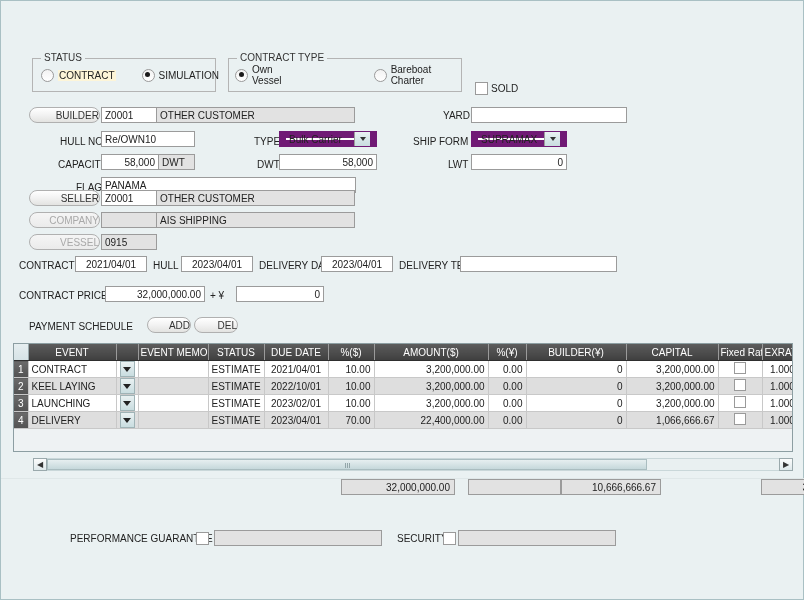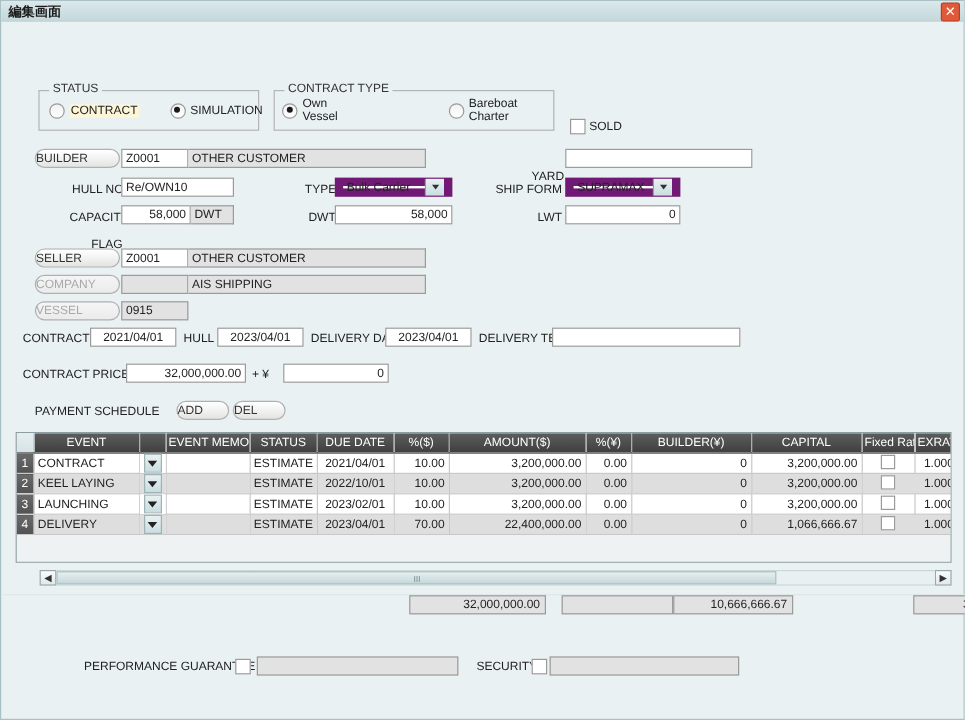--- a/index.html
+++ b/index.html
@@ -106,21 +106,21 @@
     border:1px solid #9b9b9b;background:#fff;color:#222;
     padding:0 3px;box-sizing:border-box;height:16px;
     outline:none;
   }
   input.txt.ro{background:#e2e2e2;color:#222;}
   input.txt.num{text-align:right;}
   .pillbtn{
     border:1px solid #b0b0b0;border-radius:9px;
     background:linear-gradient(to bottom,#ffffff,#f2f2f2 50%,#e3e3e1);
     font-size:10px;color:#333;height:16px;
-    display:flex;align-items:center;justify-content:flex-start;cursor:pointer;
+    display:flex;align-items:center;justify-content:flex-end;cursor:pointer;
     box-sizing:border-box;
   }
   .pillbtn.dis{color:#a9a9a9;background:linear-gradient(to bottom,#f5f5f5,#ebebeb);}
   .combo{
     height:16px;border:7px solid #701a75;background:#fff;
     display:flex;align-items:center;box-sizing:border-box;position:relative;
   }
   .combo .val{flex:1;padding-left:3px;font-size:10px;}
   .combo .arrow{
     width:15px;height:14px;margin:0 0 0 0;
@@ -231,24 +231,20 @@
     padding:0 4px;box-sizing:border-box;
   }
   .total.blank{justify-content:flex-start;}
   .sep-line{position:absolute;left:0;width:804px;height:1px;background:#dfe7e8;}
 </style>
 </head>
 <body>
 
 <div class="window">
 
-  <div class="titlebar">
-    <span class="title">編集画面</span>
-    <div class="close-btn">✕</div>
-  </div>
 
 
   <div class="content">
 
     <div class="groupbox" style="left:31px;top:57px;width:182px;height:32px;">
       <span class="gb-title">STATUS</span>
       <div class="radio-row" style="padding:0 8px;gap:26px;">
         <label class="radio">
           <span class="rd"></span>
           <span class="lbl-hl">CONTRACT</span>
@@ -279,21 +275,21 @@
       <span>SOLD</span>
     </label>
 
     <div class="pillbtn" style="position:absolute;left:28px;top:106px;width:71px;">
       <span>BUILDER</span>
     </div>
     <div class="splitfield" style="left:100px;top:106px;">
       <div class="code">Z0001</div>
       <div class="name" style="width:198px;">OTHER CUSTOMER</div>
     </div>
-    <div class="lab" style="left:442px;top:124px;">YARD</div>
+    <div class="lab" style="left:442px;top:109px;">YARD</div>
     <input class="txt" style="left: 470px; top: 106px; width: 156px; position: absolute;" value="">
 
     <div class="lab" style="left:59px;top:135px;">HULL NO.</div>
     <input class="txt" style="left: 100px; top: 130px; width: 94px; position: absolute;" value="Re/OWN10">
     <div class="lab" style="left:253px;top:135px;">TYPE</div>
     <div class="combo" style="position:absolute;left:278px;top:130px;width:98px;">
       <span class="val">Bulk Carrier</span>
       <span class="arrow"></span>
     </div>
     <div class="lab" style="left:412px;top:135px;">SHIP FORM</div>
@@ -304,20 +300,21 @@
 
     <div class="lab" style="left:57px;top:158px;">CAPACITY</div>
     <input class="txt num" style="left: 100px; top: 153px; width: 58px; position: absolute;" value="58,000">
     <div class="unitbox" style="position:absolute;left:158px;top:153px;width:36px;">DWT</div>
     <div class="lab" style="left:256px;top:158px;">DWT</div>
     <input class="txt num" style="left: 278px; top: 153px; width: 98px; position: absolute;" value="58,000">
     <div class="lab" style="left:447px;top:158px;">LWT</div>
     <input class="txt num" style="left: 470px; top: 153px; width: 96px; position: absolute;" value="0">
 
     <div class="lab" style="left:75px;top:181px;">FLAG</div>
+    <input class="txt" style="left: 100px; top: 176px; width: 255px; position: absolute;" value="PANAMA">
 
     <div class="pillbtn" style="position:absolute;left:28px;top:189px;width:71px;">
       <span>SELLER</span>
     </div>
     <div class="splitfield" style="left:100px;top:189px;">
       <div class="code">Z0001</div>
       <div class="name" style="width:198px;">OTHER CUSTOMER</div>
     </div>
 
     <div class="pillbtn dis" style="position:absolute;left:28px;top:211px;width:71px;">

